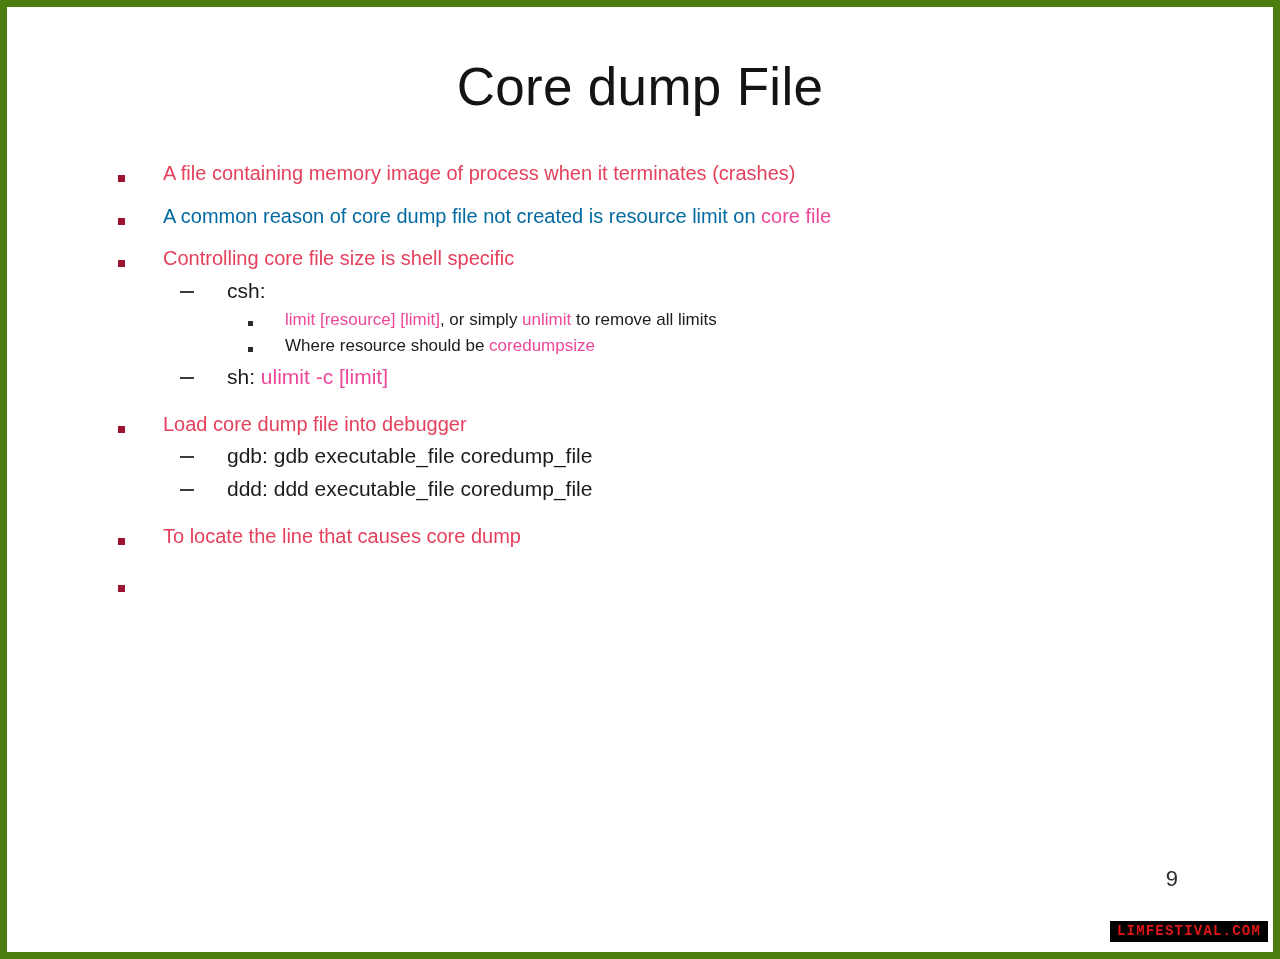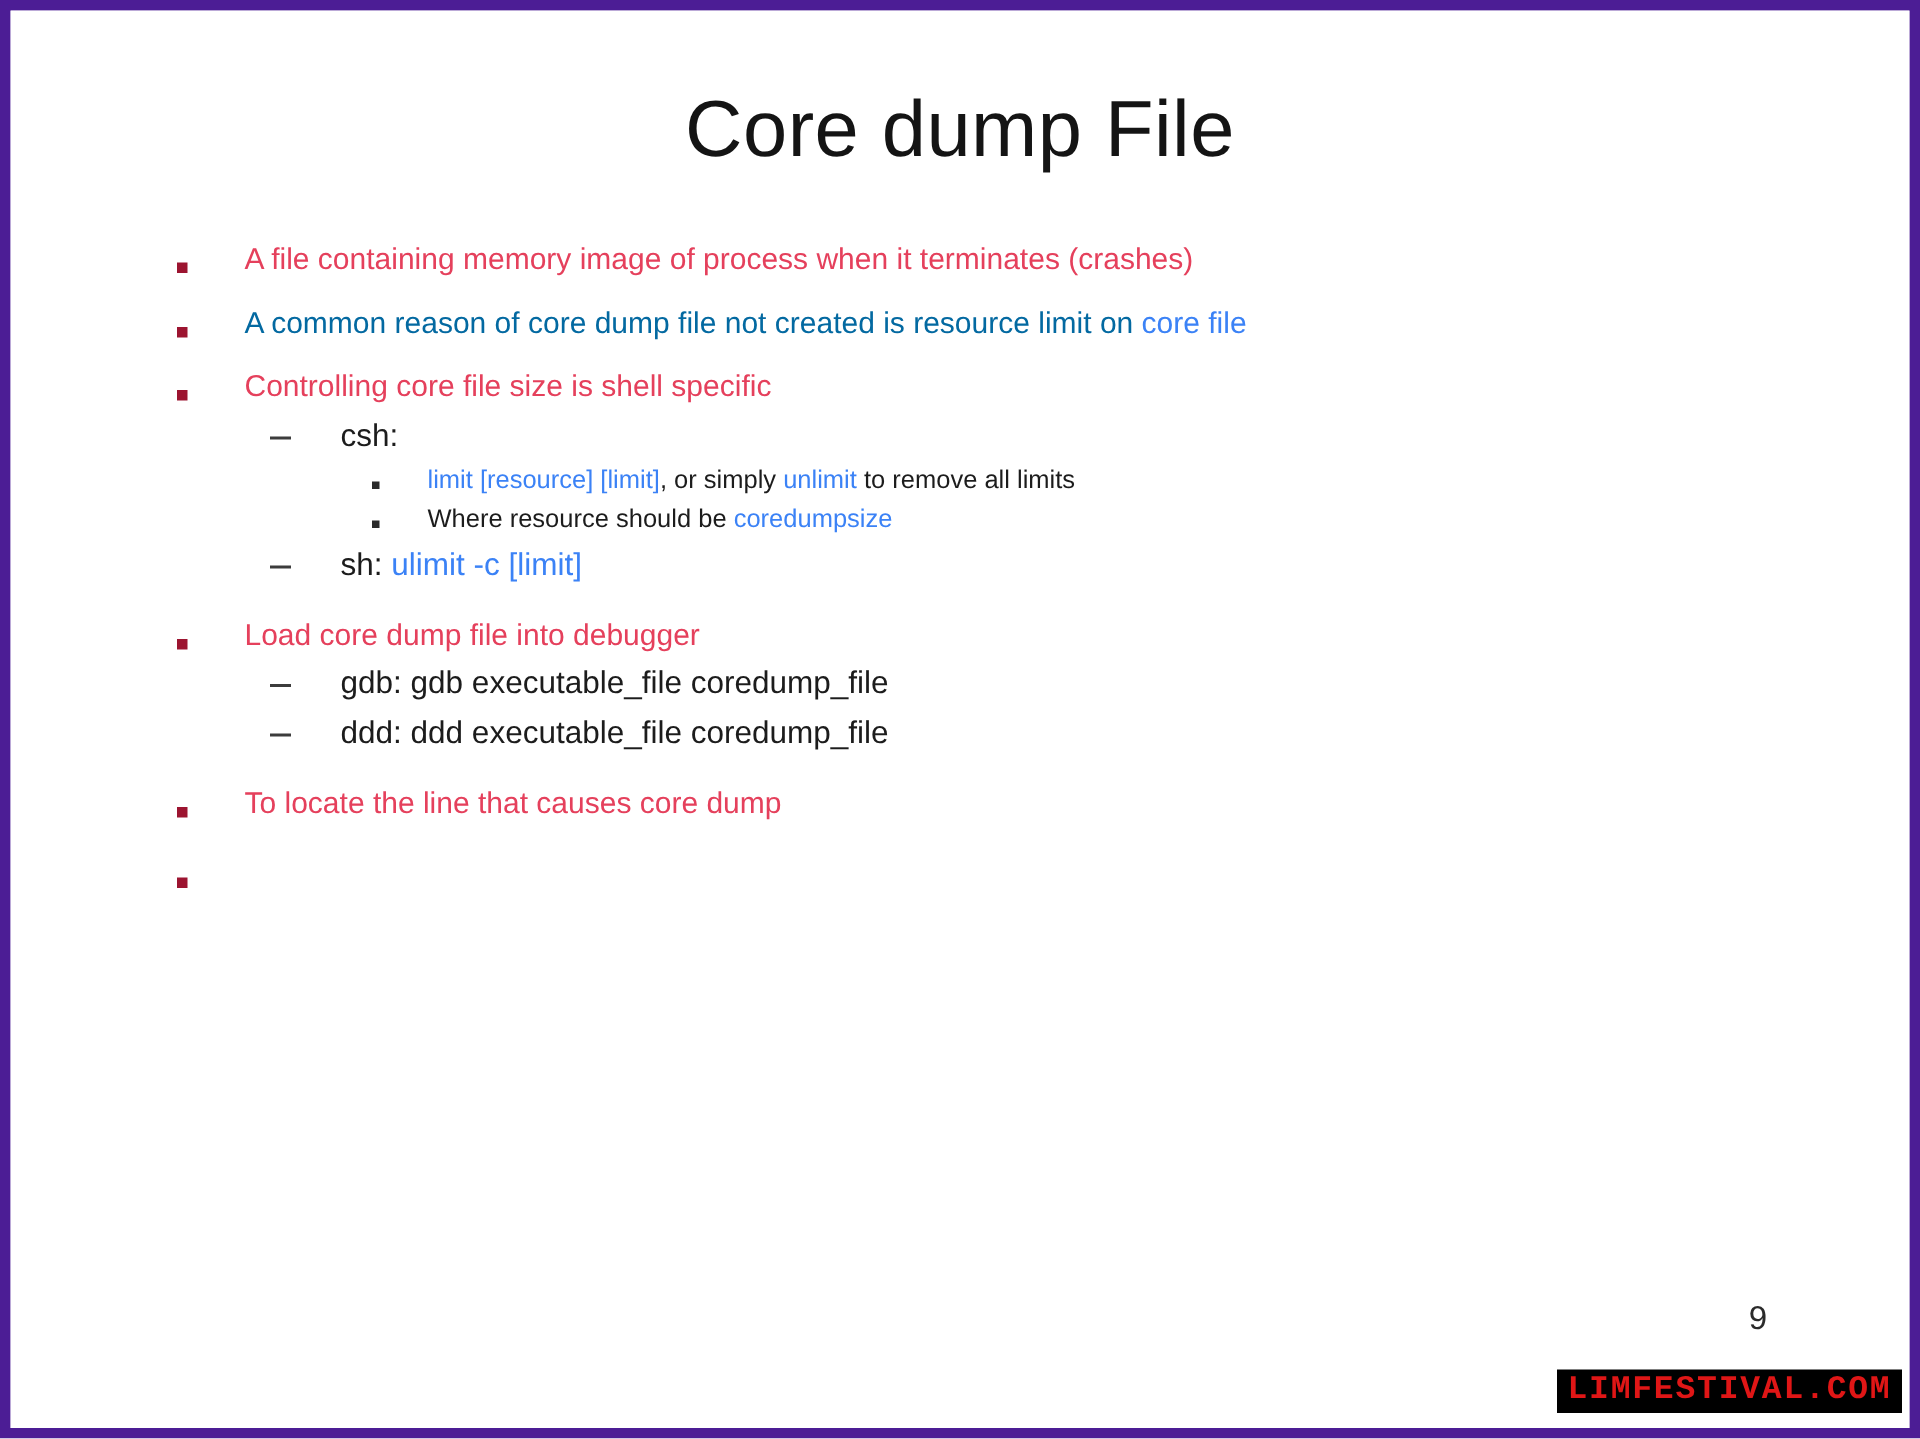--- a/index.html
+++ b/index.html
@@ -9,21 +9,21 @@
     background: #ffffff;
   }
   body {
     font-family: "Liberation Sans", sans-serif;
   }
   .slide-frame {
     position: relative;
     width: 1280px;
     height: 959px;
     box-sizing: border-box;
-    border: 7px solid #4c1d95;
+    border: 7px solid #4d7c0f;
     background: #ffffff;
     overflow: hidden;
   }
   .slide-canvas {
     position: relative;
     width: 100%;
     height: 100%;
     background: #ffffff;
   }
 
@@ -95,21 +95,21 @@
   }
   .lvl3 > .marker {
     position: absolute;
     left: 143px;
     top: 13px;
     width: 5px;
     height: 5px;
     background: #2b2b2b;
   }
 
-  .blue { color: #3b82f6; }
+  .blue { color: #ec4899; }
   .red  { color: #0369a1; }
   .blk  { color: #1c1c1c; }
 
   .group-gap { margin-top: 14px; }
   .group-gap-lg { margin-top: 18px; }
 
   
   .page-number {
     position: absolute;
     right: 95px;
@@ -119,21 +119,21 @@
   }
 
   
   .watermark {
     position: absolute;
     right: 5px;
     bottom: 10px;
     background: #000000;
     color: #e01616;
     font-family: "Liberation Mono", "DejaVu Sans Mono", monospace;
-    font-size: 22px;
+    font-size: 14px;
     font-weight: bold;
     letter-spacing: 1.2px;
     padding: 3px 7px 4px 7px;
     line-height: 1;
   }
 </style>
 </head>
 <body>
 
 <div class="slide-frame">

